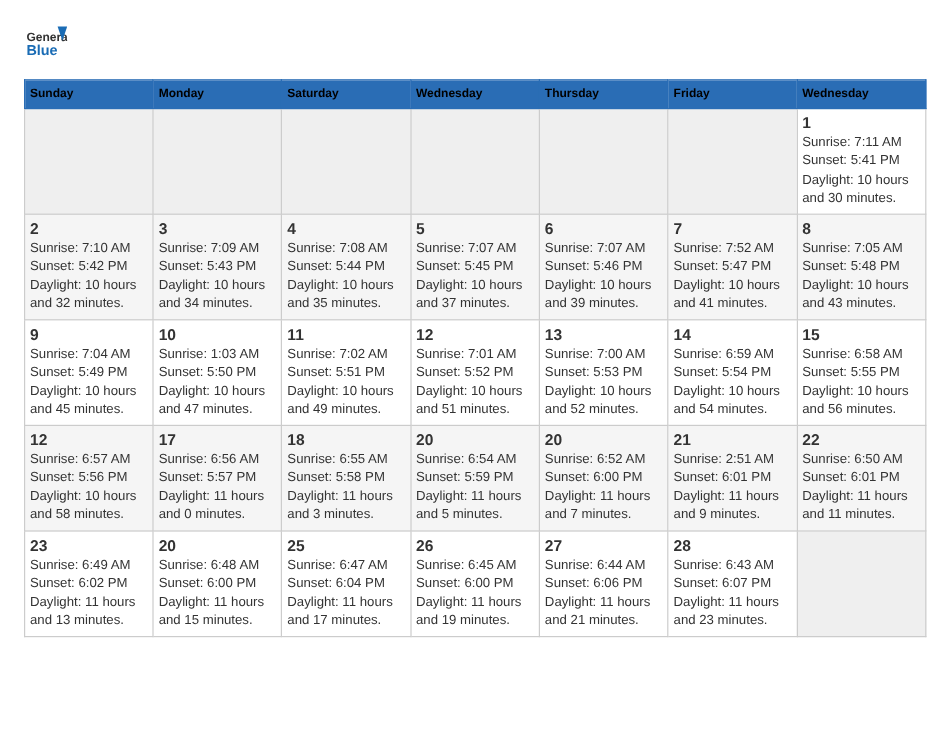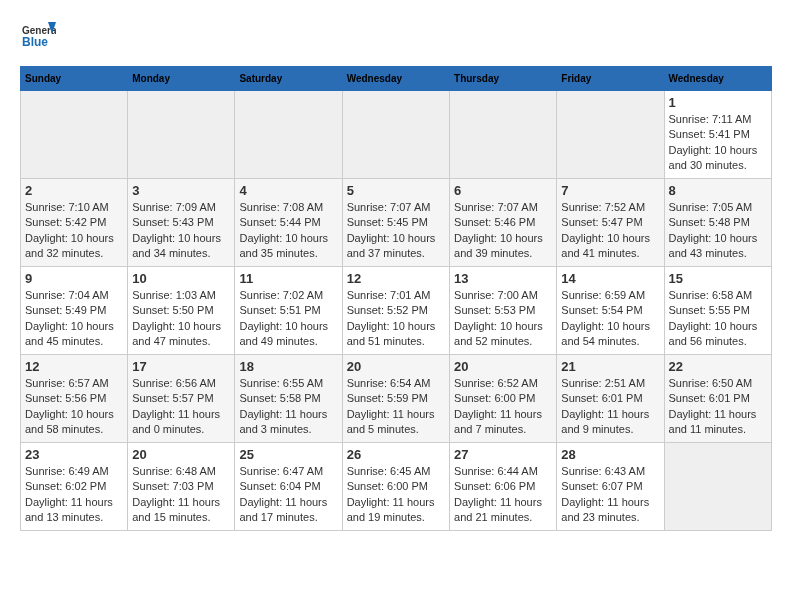--- a/index.html
+++ b/index.html
@@ -285,21 +285,21 @@
         <td>
           <span class="day-num">23</span>
           <div class="day-info">Sunrise: 6:49 AM
 Sunset: 6:02 PM
 Daylight: 11 hours
 and 13 minutes.</div>
         </td>
         <td>
           <span class="day-num">20</span>
           <div class="day-info">Sunrise: 6:48 AM
-Sunset: 7:03 PM
+Sunset: 6:00 PM
 Daylight: 11 hours
 and 15 minutes.</div>
         </td>
         <td>
           <span class="day-num">25</span>
           <div class="day-info">Sunrise: 6:47 AM
 Sunset: 6:04 PM
 Daylight: 11 hours
 and 17 minutes.</div>
         </td>

